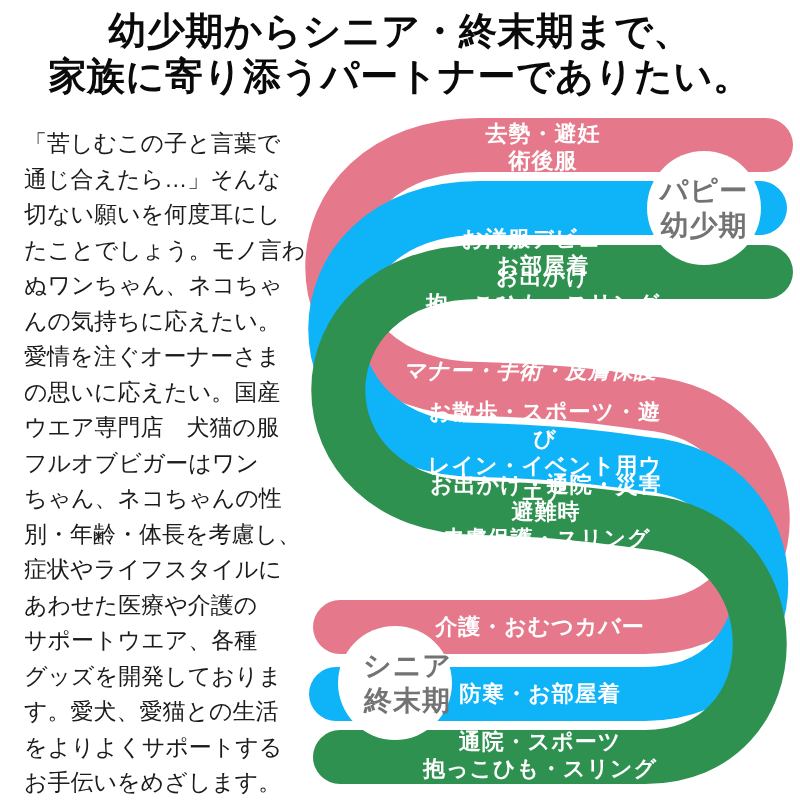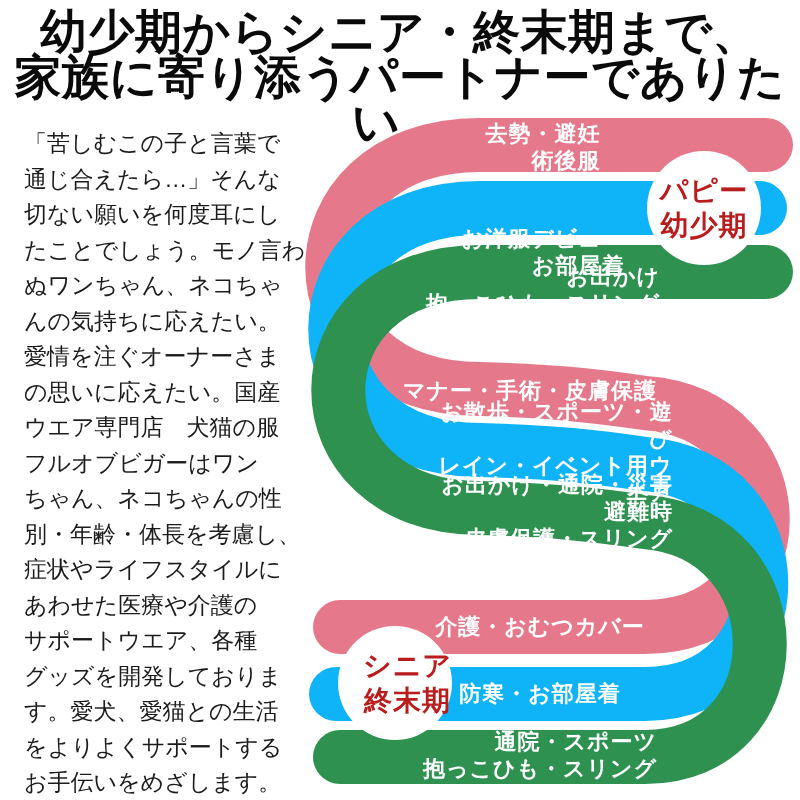--- a/index.html
+++ b/index.html
@@ -3,51 +3,51 @@
 <meta charset="utf-8">
 <style>
   html,body{margin:0;padding:0;}
   body{
     width:800px;height:800px;background:#ffffff;position:relative;overflow:hidden;
     font-family:"Liberation Sans",sans-serif;
   }
   .page{position:absolute;inset:0;}
   .title{
     position:absolute;top:9px;left:0;width:800px;margin:0;
-    text-align:center;font-size:47px;line-height:45px;font-weight:bold;
+    text-align:center;font-size:38px;line-height:45px;font-weight:bold;
     color:#0a0a0a;white-space:pre-line;letter-spacing:0.5px;
   }
   .intro{
     position:absolute;left:8px;top:110px;width:296px;margin:16px;
     font-size:23px;line-height:35.5px;color:#1b1b1b;white-space:pre-line;
   }
   .diagram{position:absolute;inset:0;}
   .ribbons{position:absolute;left:0;top:0;}
   .band-label{
     position:absolute;transform:translate(-50%,-50%);
-    color:#ffffff;font-weight:bold;text-align:right;white-space:pre-line;
+    color:#ffffff;font-weight:bold;text-align:center;white-space:pre-line;
     font-size:22px;line-height:27px;letter-spacing:1px;
   }
   .lb-t1{left:543px;top:147px;}
   .lb-t2{left:543px;top:212px;margin-top:40px;}
   .lb-t3{left:543px;top:290px;}
-  .lb-m1{left:530px;top:390px;}
+  .lb-m1{left:530px;top:370px;font-style:italic;}
   .lb-m2{left:545px;top:452px;}
   .lb-m3{left:546px;top:511px;}
   .lb-b1{left:540px;top:626px;}
   .lb-b2{left:540px;top:693px;}
   .lb-b3{left:540px;top:755px;}
   .stage-circle{
     position:absolute;width:114px;height:114px;border-radius:50%;background:#ffffff;
     display:flex;align-items:center;justify-content:center;
   }
   #circle-puppy{left:647px;top:151px;}
   #circle-senior{left:338px;top:626px;justify-content:flex-end;}
   .stage-label{
-    font-size:28px;line-height:35px;font-weight:bold;color:#b91c1c;
+    font-size:28px;line-height:35px;font-weight:bold;color:#737373;
     text-align:center;white-space:pre-line;letter-spacing:1px;
   }
 </style>
 </head>
 <body>
 
 <div class="page">
 
   <h1 class="title">幼少期からシニア・終末期まで、
 家族に寄り添うパートナーでありたい。</h1>

